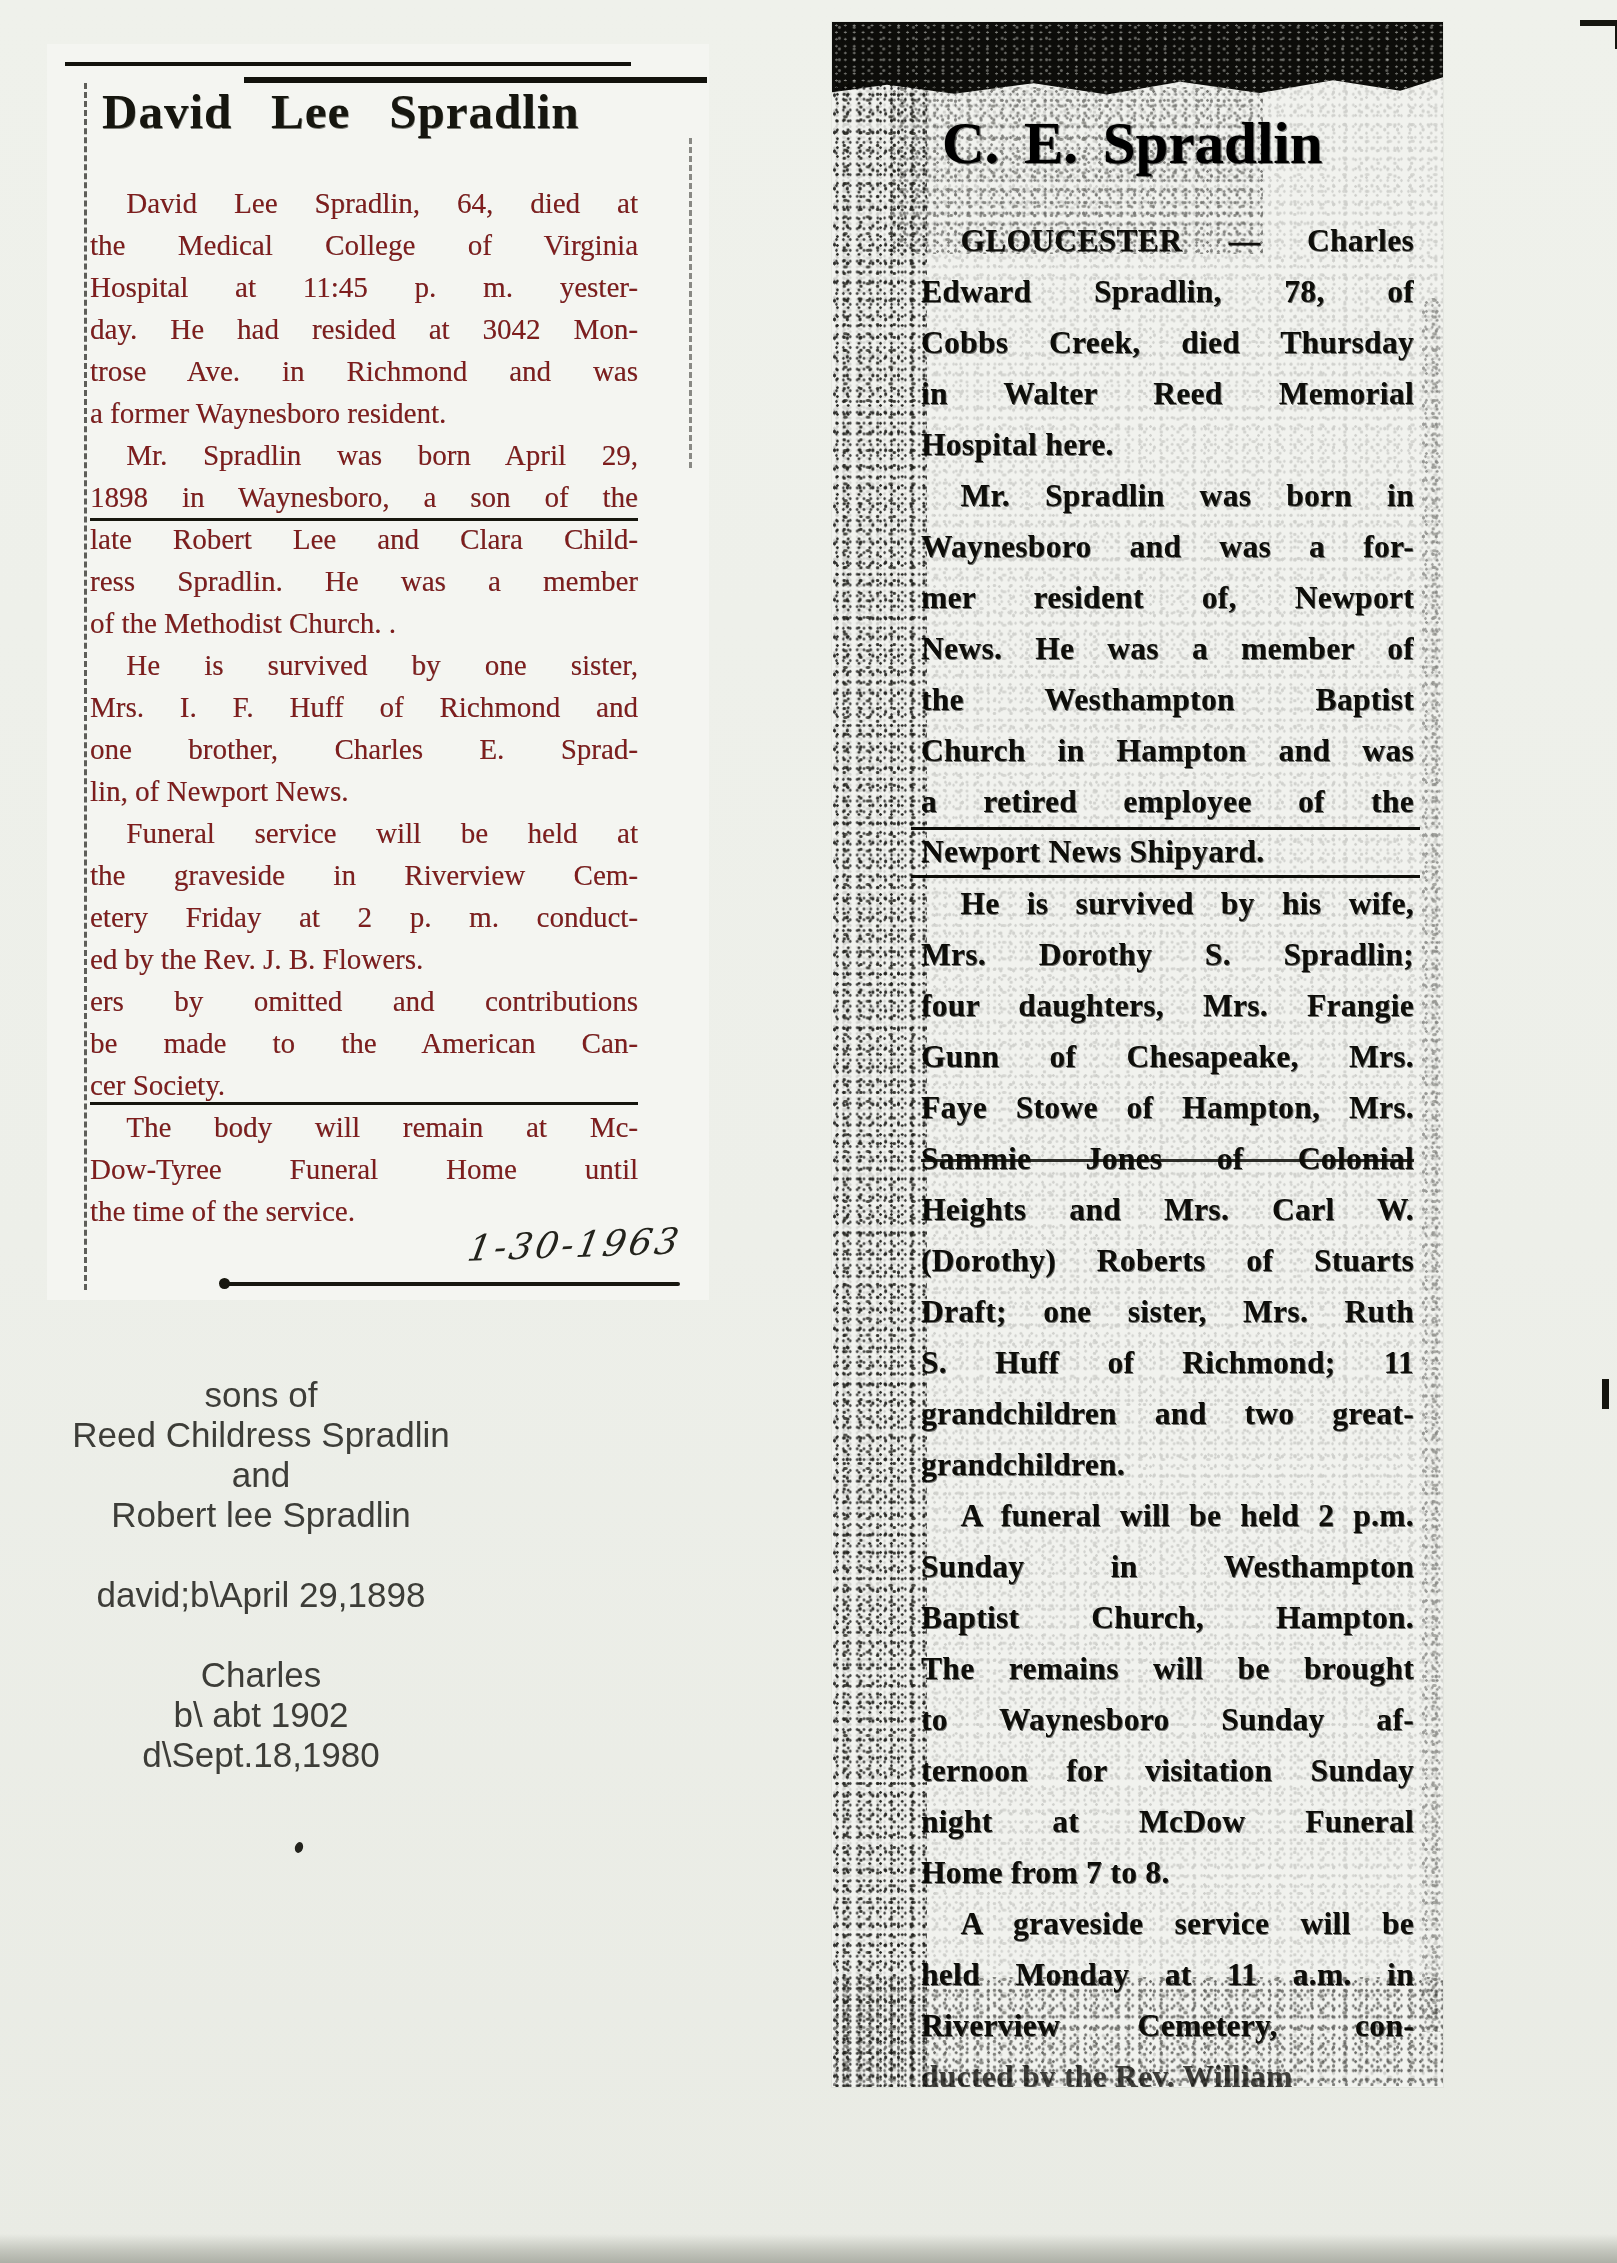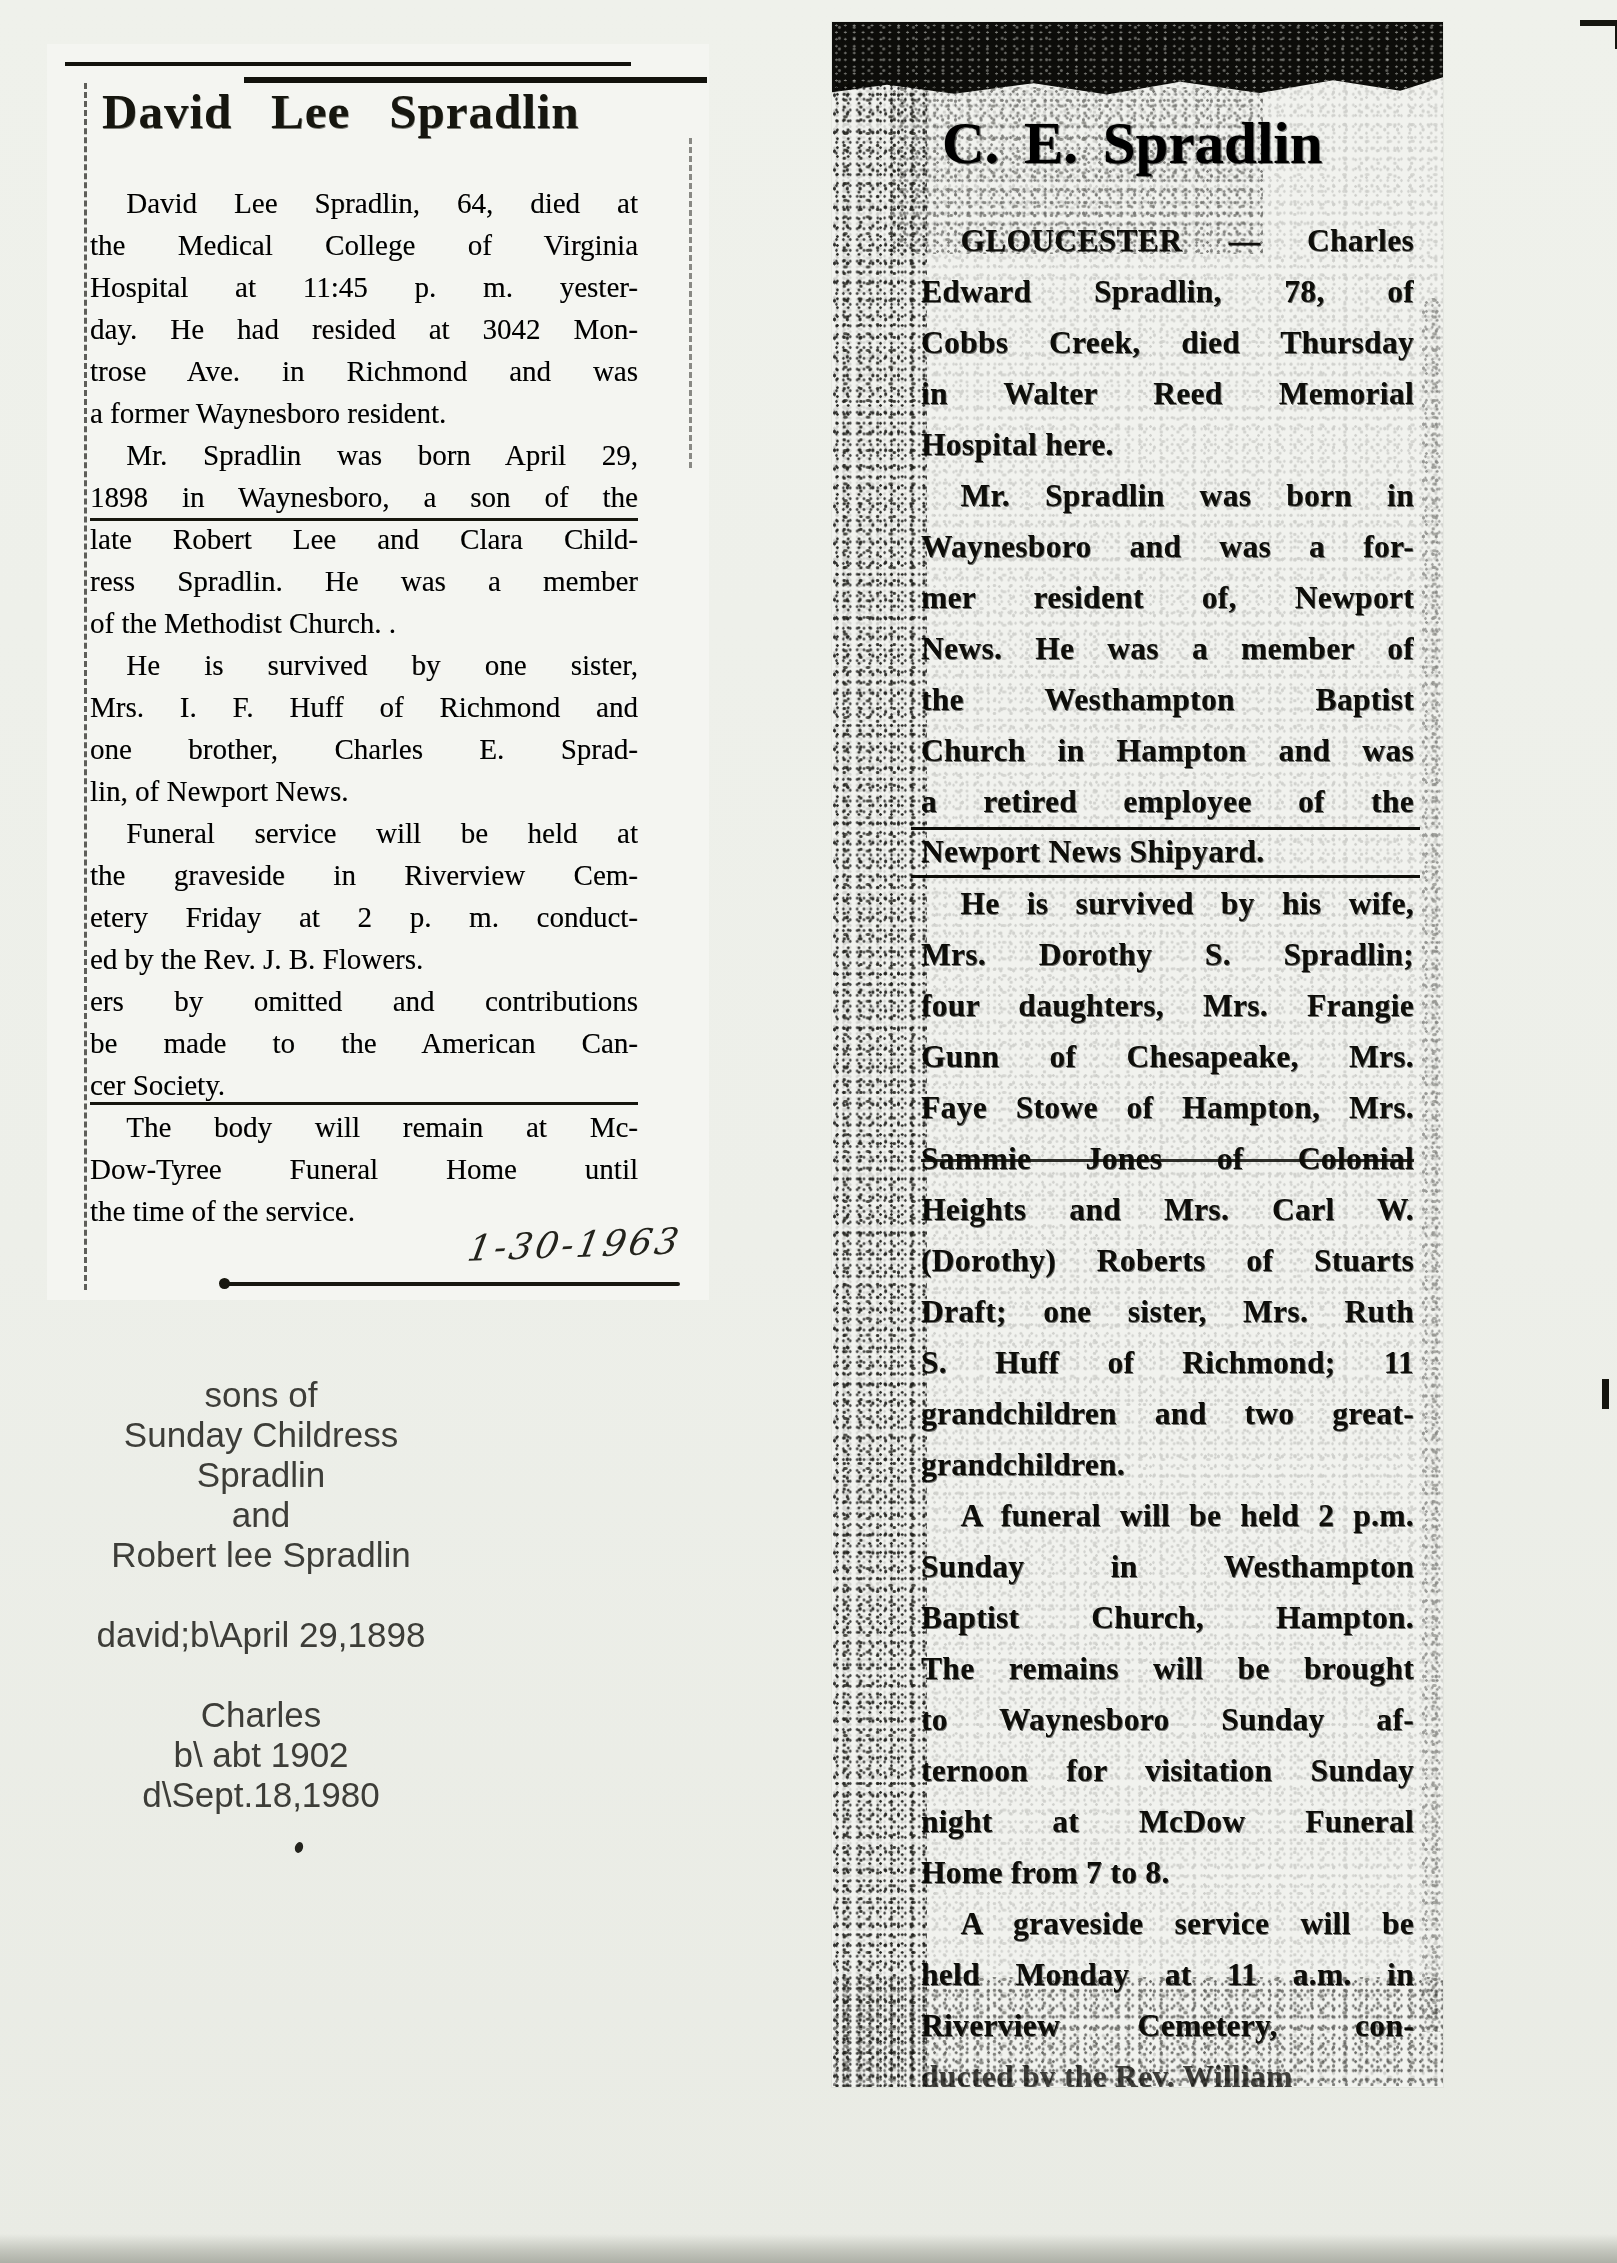--- a/index.html
+++ b/index.html
@@ -18,21 +18,21 @@
     background:#f1f2ee; overflow:hidden; box-shadow:0 0 0 1px rgba(0,0,0,.04); }
 
   
   .news .pl { position:relative; font-family:"Liberation Serif",serif;
     overflow:hidden; }
   .just { text-align:justify; text-align-last:justify; }
   .ind  { text-indent:1.25em; }
 
   .body-left { position:absolute; left:43px; top:138px; width:548px; }
   .body-left .pl { height:42px; line-height:42px; font-size:29px;
-    color:#000000; text-shadow:0.3px 0.4px 0 rgba(32,30,24,.45); }
+    color:#7f1d1d; text-shadow:0.3px 0.4px 0 rgba(32,30,24,.45); }
 
   .body-right { position:absolute; left:89px; top:193px; width:493px; }
   .body-right .pl { height:51px; line-height:51px; font-size:31.5px;
     font-weight:700; color:#0e0e0a; letter-spacing:0.3px;
     text-shadow:0.8px 0.9px 0.6px rgba(8,8,5,.55); }
 
   .rule-above::before { content:''; position:absolute; left:-39px; right:-7.9px;
     top:-1px; height:3.9px; background:#17170f; }
   .rule-wide-below::after { content:''; position:absolute; left:-45px; right:-3.9px;
     bottom:1px; height:3.4px; background:#15150e; }
@@ -146,21 +146,21 @@
         <div class="pl ind just">The body will remain at Mc-</div>
         <div class="pl just">Dow-Tyree Funeral Home until</div>
         <div class="pl">the time of the service.</div>
       </div>
     <div class="hand">1-30-1963</div>
     <div class="hand-rule"></div>
   </div>
 
   <div class="notes">
       <div class="note-line">sons of</div>
-      <div class="note-line">Sunday Childress Spradlin</div>
+      <div class="note-line">Reed Childress Spradlin</div>
       <div class="note-line">and</div>
       <div class="note-line">Robert lee Spradlin</div>
       <div class="note-line"></div>
       <div class="note-line">david;b\April 29,1898</div>
       <div class="note-line"></div>
       <div class="note-line">Charles</div>
       <div class="note-line">b\ abt 1902</div>
       <div class="note-line">d\Sept.18,1980</div>
     </div>
   <div class="ink-dot"></div>

